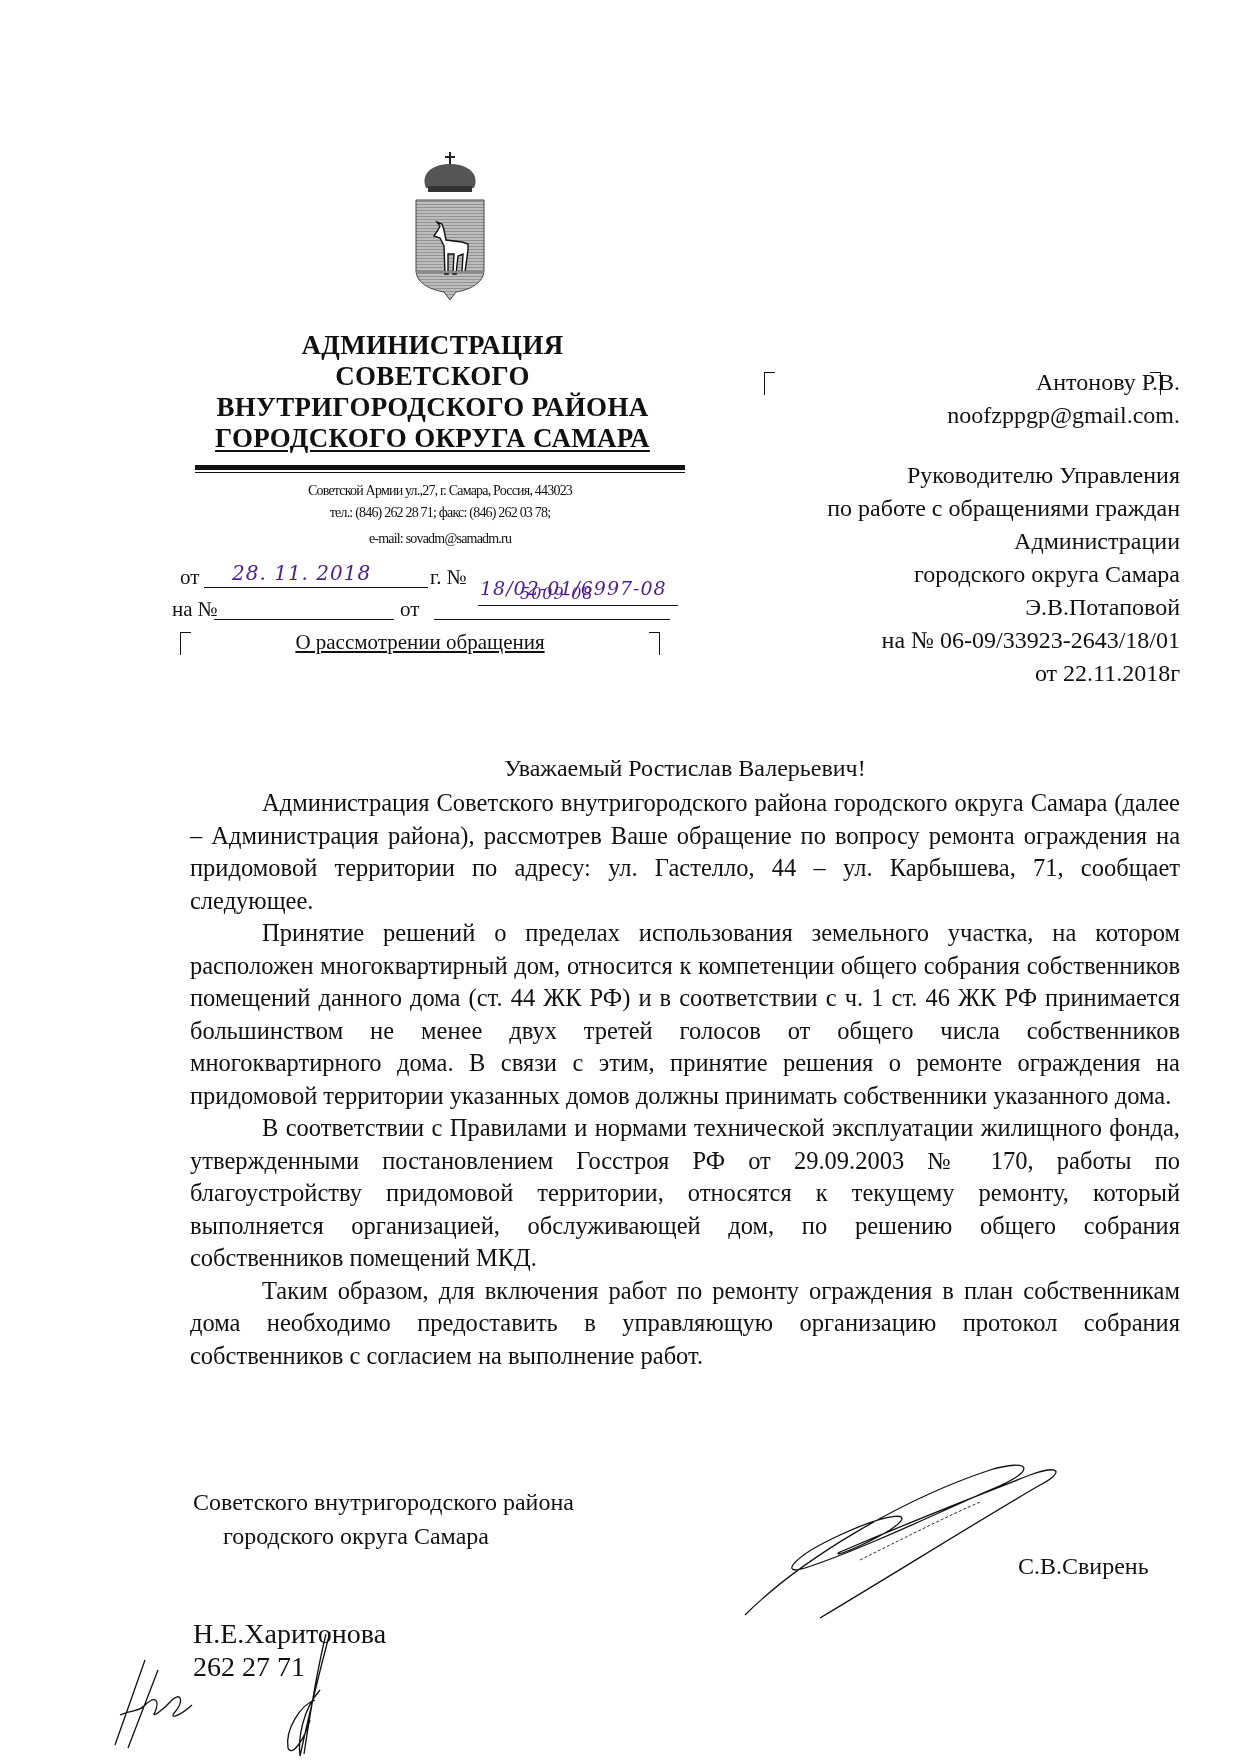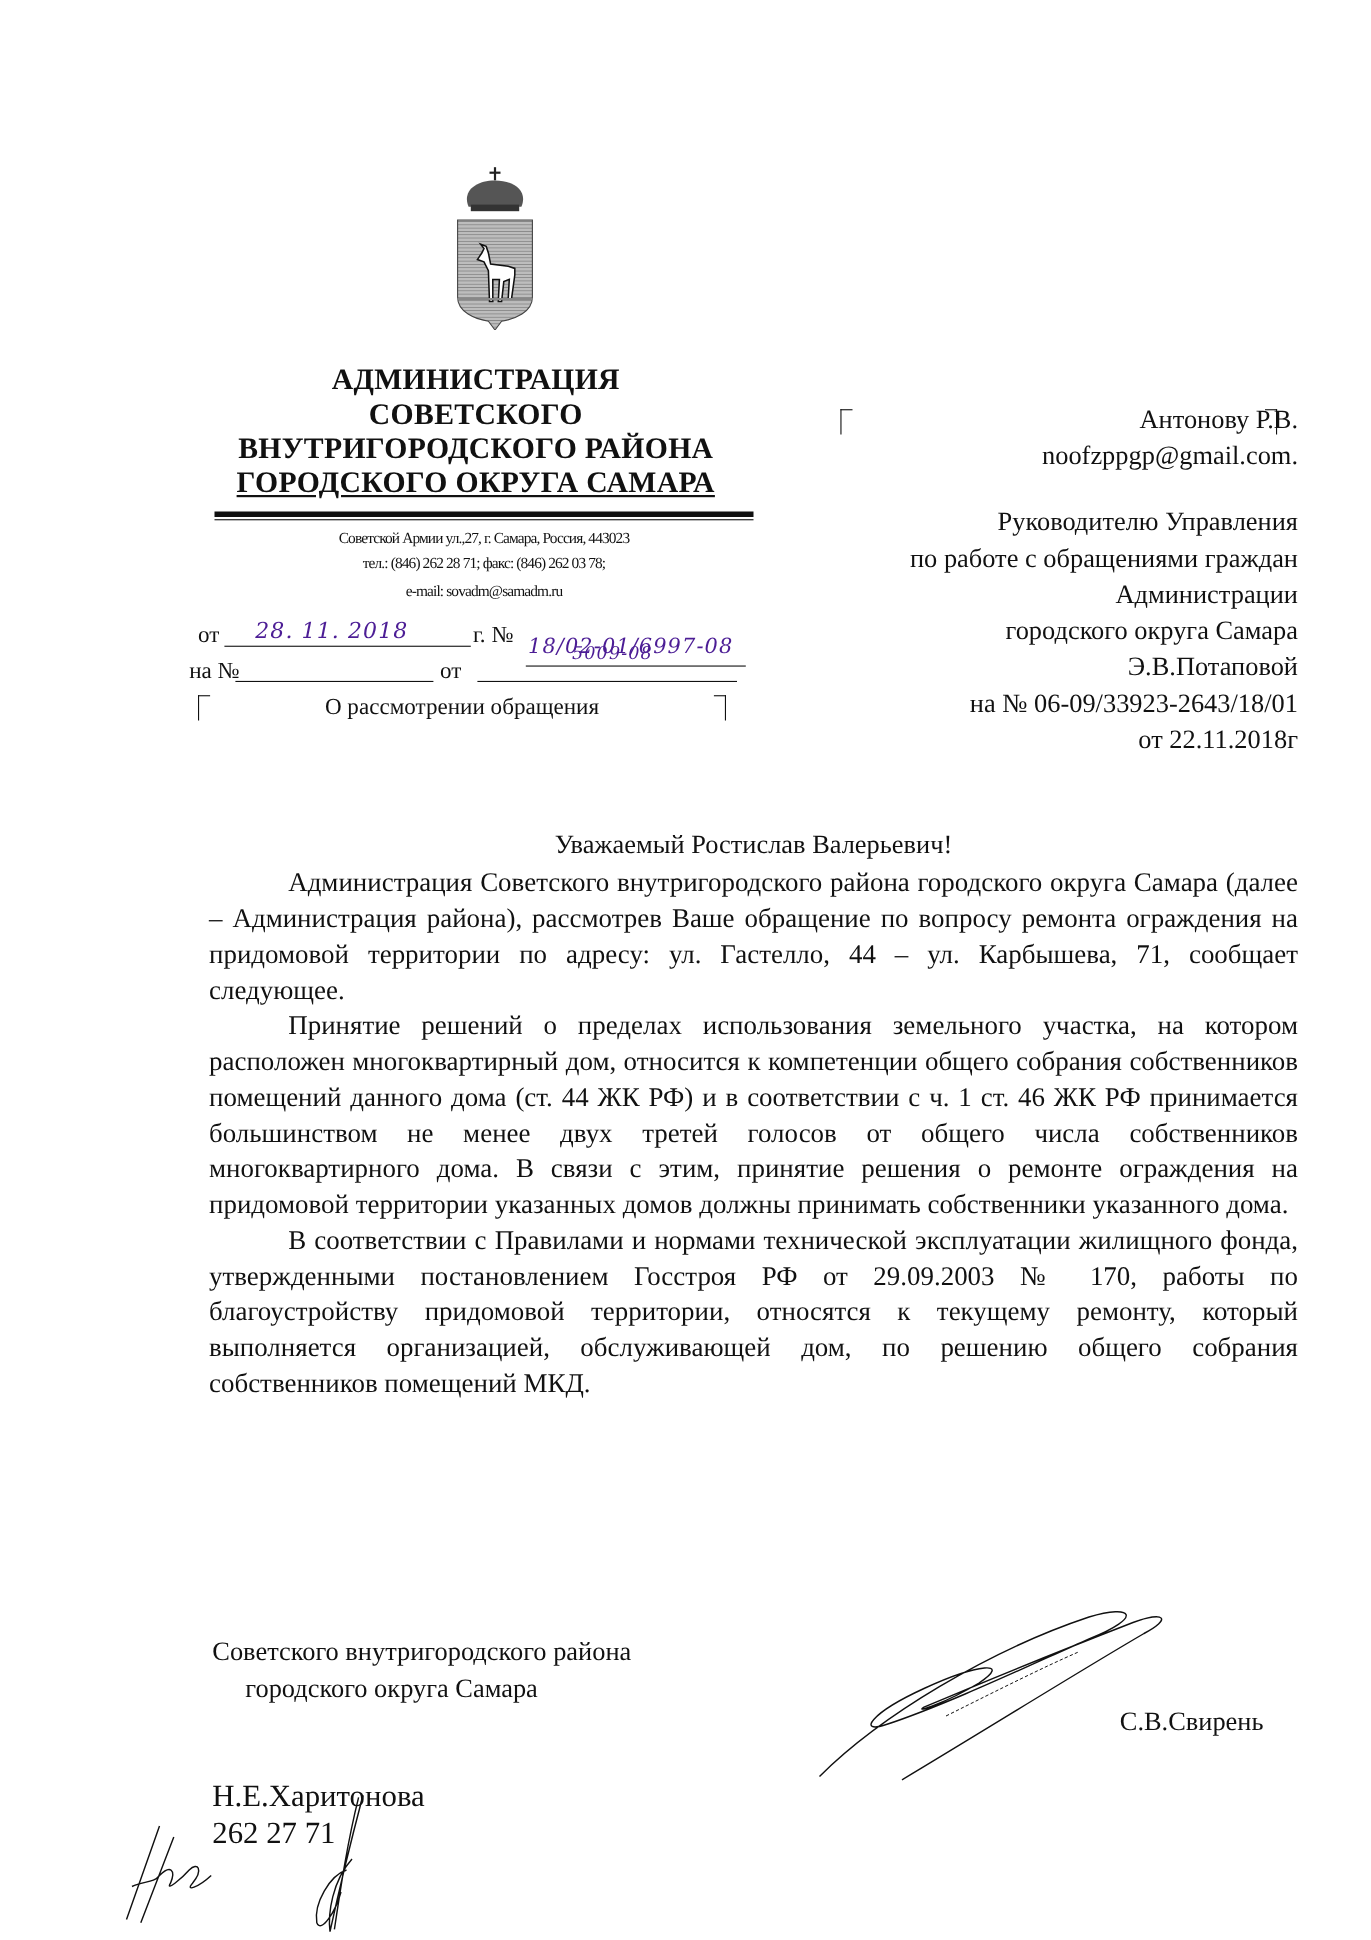--- a/index.html
+++ b/index.html
@@ -12,21 +12,21 @@
   .org .u { text-decoration:underline; text-underline-offset:3px; }
   .rule-thick { left:195px; top:465px; width:490px; height:5px; background:#111; }
   .rule-thin { left:195px; top:472px; width:490px; height:1px; background:#111; }
   .addr { left:180px; top:480px; width:520px; text-align:center; font-size:14px; line-height:22px; letter-spacing:-0.8px; }
   .addr .l3 { margin-top:4px; display:block; }
   .line-row { font-size:21px; }
   .ot-row { left:180px; top:565px; width:510px; height:26px; }
   .na-row { left:172px; top:597px; width:510px; height:26px; }
   .uline { position:absolute; border-bottom:1.5px solid #111; height:22px; }
   .hand { font-family:"DejaVu Serif", serif; font-style:italic; font-size:20px; letter-spacing:1px; color:#4c1d95; }
-  .subject { left:180px; top:630px; width:480px; height:30px; font-size:21px; text-align:center; }
+  .subject { left:180px; top:630px; width:480px; height:30px; font-size:21px; text-align:center;text-decoration:underline; }
   .corner-l { position:absolute; left:0; top:2px; width:10px; height:22px; border-left:1.5px solid #111; border-top:1.5px solid #111; }
   .corner-r { position:absolute; right:0; top:2px; width:10px; height:22px; border-right:1.5px solid #111; border-top:1.5px solid #111; }
   
   .addressee { left:750px; top:366px; width:430px; text-align:right; font-size:24px; line-height:33px; }
   .addressee .gap { height:27px; }
   .rc-l { left:764px; top:372px; width:10px; height:22px; border-left:1.5px solid #111; border-top:1.5px solid #111; }
   .rc-r { left:1150px; top:372px; width:10px; height:22px; border-right:1.5px solid #111; border-top:1.5px solid #111; }
   
   .greeting { left:190px; top:755px; width:990px; text-align:center; font-size:24px; }
   .body { left:190px; top:787px; width:990px; font-size:24.5px; line-height:32.5px; text-align:justify; font-family:"Liberation Serif", serif; }
@@ -114,20 +114,21 @@
   <div>Э.В.Потаповой</div>
   <div>на № 06-09/33923-2643/18/01</div>
   <div>от 22.11.2018г</div>
 </div>
 
 <div class="abs greeting">Уважаемый Ростислав Валерьевич!</div>
 <div class="abs body">
   <p>Администрация Советского внутригородского района городского округа Самара (далее – Администрация района), рассмотрев Ваше обращение по вопросу ремонта ограждения на придомовой территории по адресу: ул. Гастелло, 44 – ул. Карбышева, 71, сообщает следующее.</p>
   <p>Принятие решений о пределах использования земельного участка, на котором расположен многоквартирный дом, относится к компетенции общего собрания собственников помещений данного дома (ст. 44 ЖК РФ) и в соответствии с ч. 1 ст. 46 ЖК РФ принимается большинством не менее двух третей голосов от общего числа собственников многоквартирного дома. В связи с этим, принятие решения о ремонте ограждения на придомовой территории указанных домов должны принимать собственники указанного дома.</p>
   <p>В соответствии с Правилами и нормами технической эксплуатации жилищного фонда, утвержденными постановлением Госстроя РФ от 29.09.2003 № 170, работы по благоустройству придомовой территории, относятся к текущему ремонту, который выполняется организацией, обслуживающей дом, по решению общего собрания собственников помещений МКД.</p>
+  <p>Таким образом, для включения работ по ремонту ограждения в план собственникам дома необходимо предоставить в управляющую организацию протокол собрания собственников с согласием на выполнение работ.</p>
 </div>
 
 <div class="abs sign-title">
   <div>Советского внутригородского района</div>
   <div>городского округа Самара</div>
 </div>
 <div class="abs signer">С.В.Свирень</div>
 
 <svg class="sig" style="left:740px;top:1440px;width:340px;height:180px" viewBox="0 0 340 180">
   <path d="M5 175 C60 120 160 60 250 30 C290 18 300 30 250 50 C200 72 120 110 65 128 C40 136 50 118 100 95 C150 72 180 70 150 90 C120 108 90 118 100 112 C140 95 200 70 290 35 C320 24 325 32 300 45 C240 80 160 130 80 178" fill="none" stroke="#111" stroke-width="1.3"></path>

